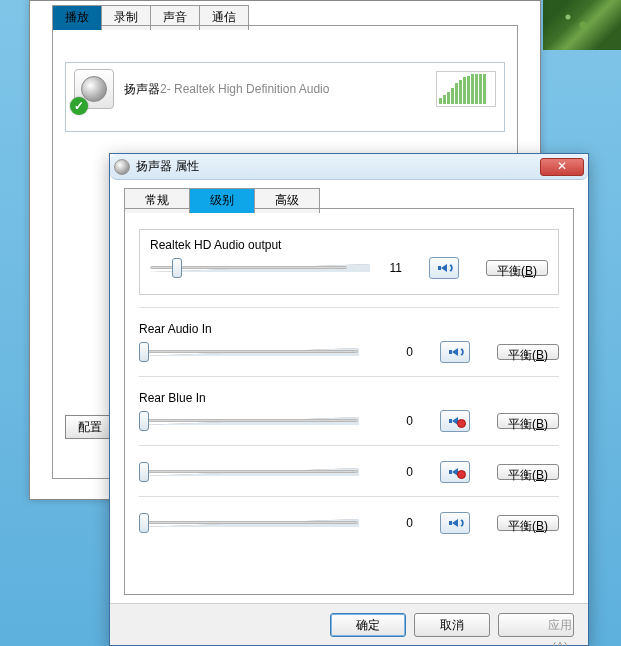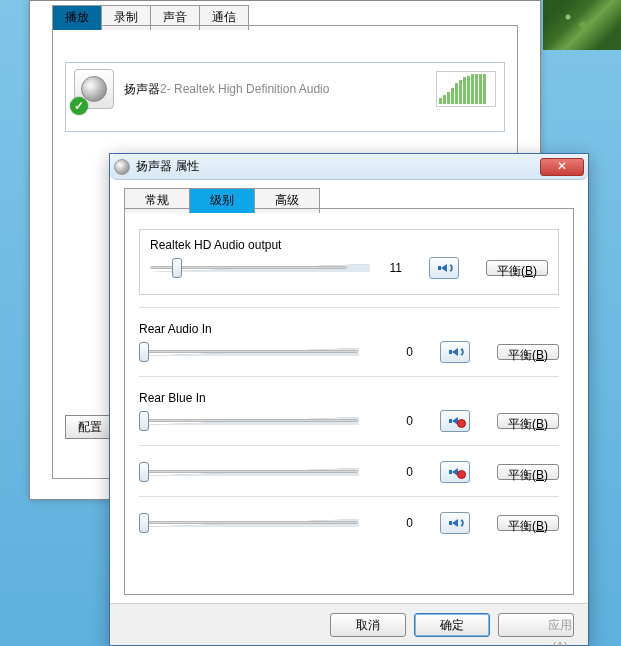--- a/index.html
+++ b/index.html
@@ -196,17 +196,17 @@
             <div class="mute-btn">
               <div class="spk-glyph"></div>
               <div class="spk-wave"></div>
             </div>
             <div class="balance-btn"><span>平衡</span>(<u>B</u>)</div>
           </div>
         </div>
       </div>
   </div>
   <div class="prop-footer">
+    <div class="footer-btn primary">确定</div>
     <div class="footer-btn">取消</div>
-    <div class="footer-btn primary">确定</div>
     <div class="footer-btn disabled"><span>应用</span>(<u>A</u>)</div>
   </div>
 </div>
 
 </body></html>

